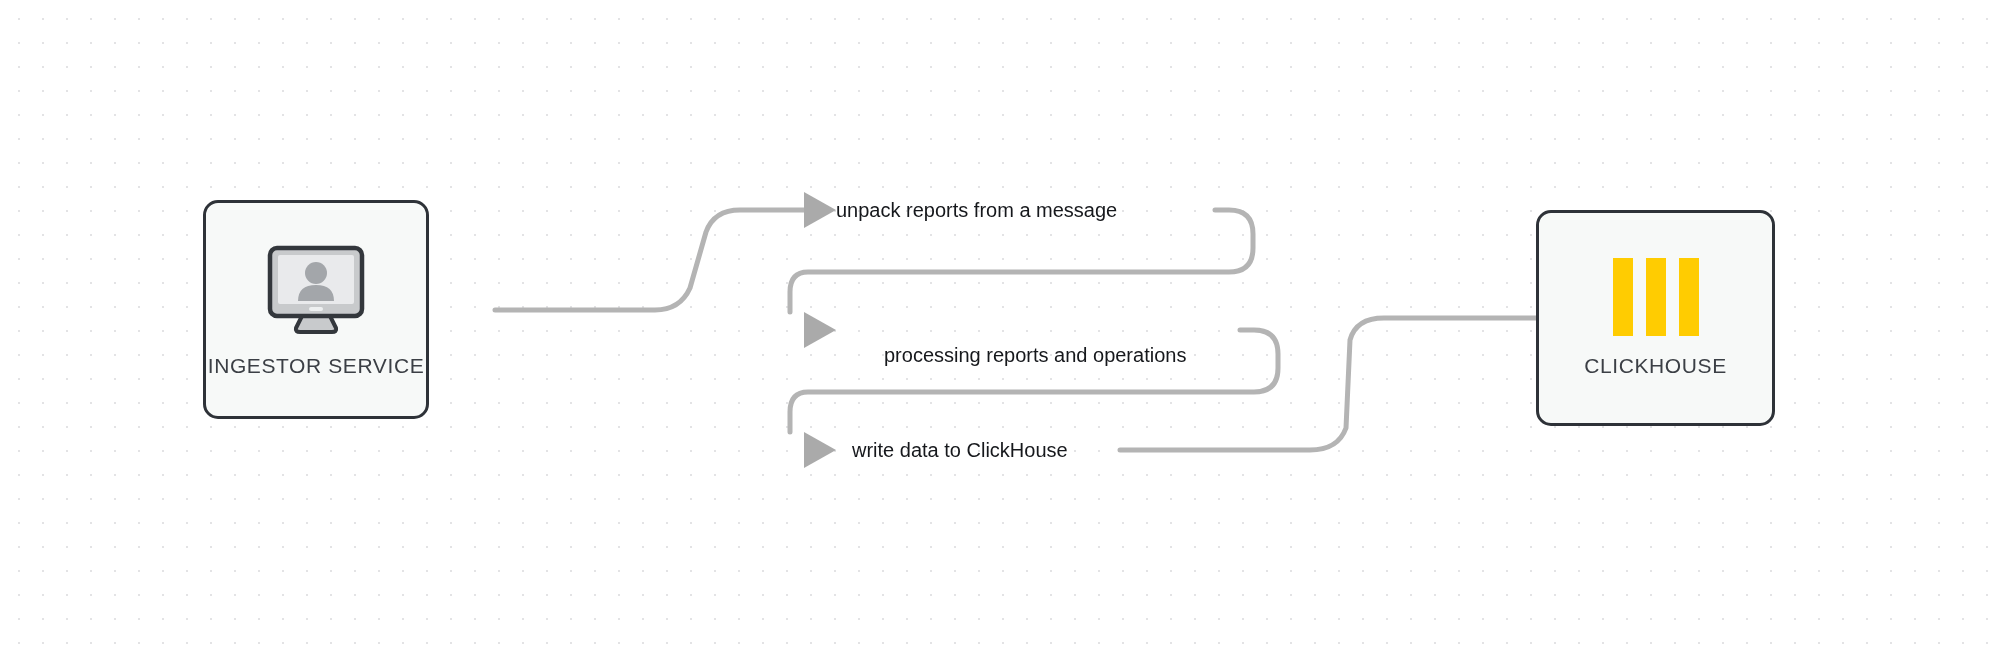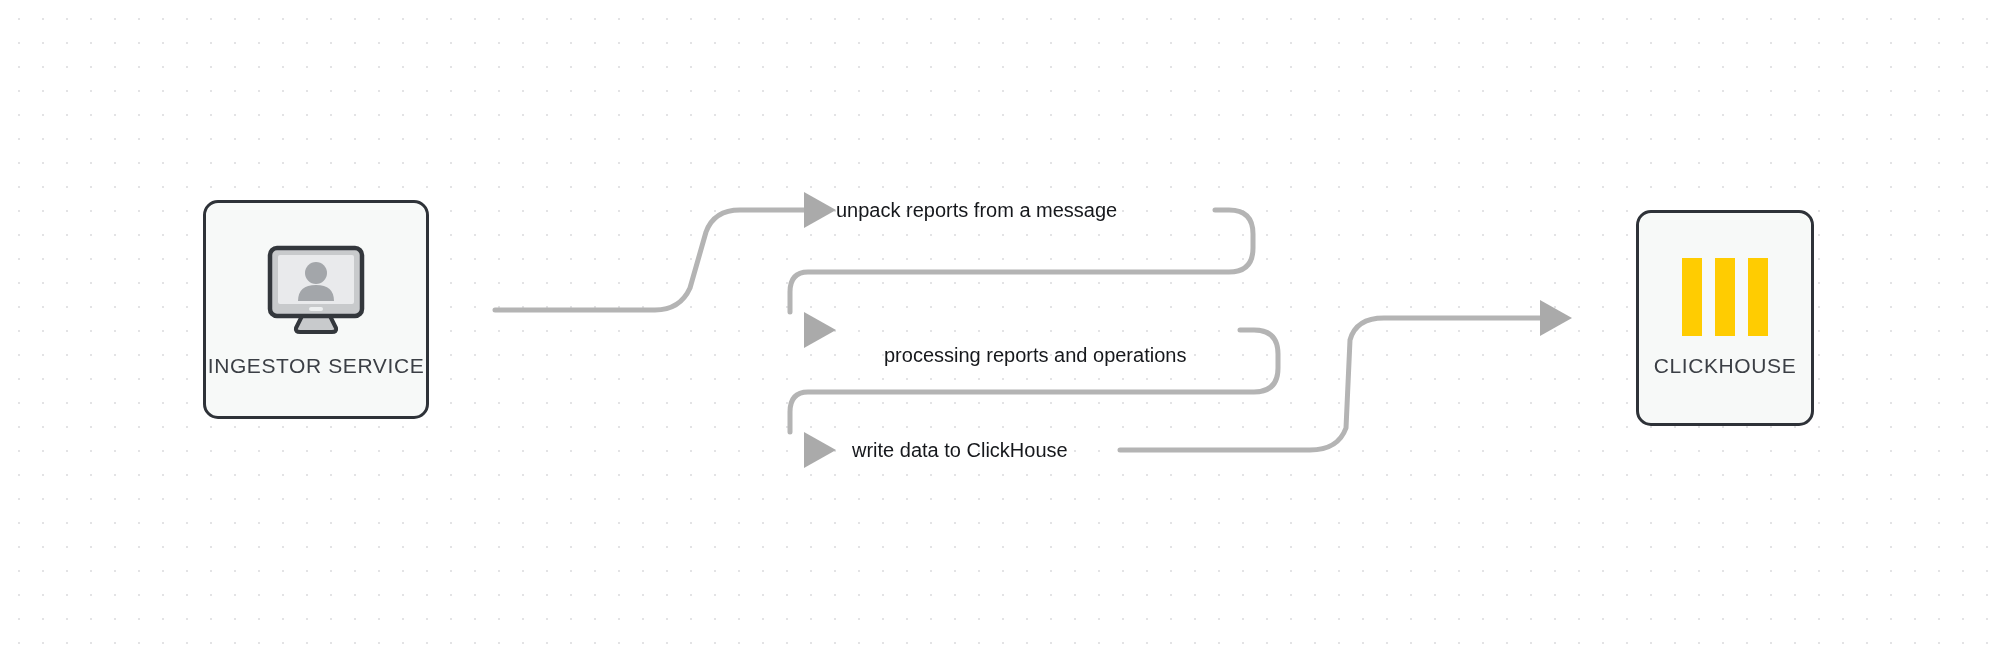--- a/index.html
+++ b/index.html
@@ -46,23 +46,23 @@
     white-space: nowrap;
   }
   #node-ingestor {
     left: 203px;
     top: 200px;
     width: 226px;
     height: 219px;
   }
   #node-ingestor .node-label { margin-top: 16px; }
   #node-clickhouse {
-    left: 1636px;
+    left: 1536px;
     top: 210px;
-    width: 178px;
+    width: 239px;
     height: 216px;
   }
   #node-clickhouse .node-label { margin-top: 18px; }
 
   
   .monitor-icon { width: 112px; height: 96px; display: block; }
 
   
   .ch-logo {
     display: flex;

